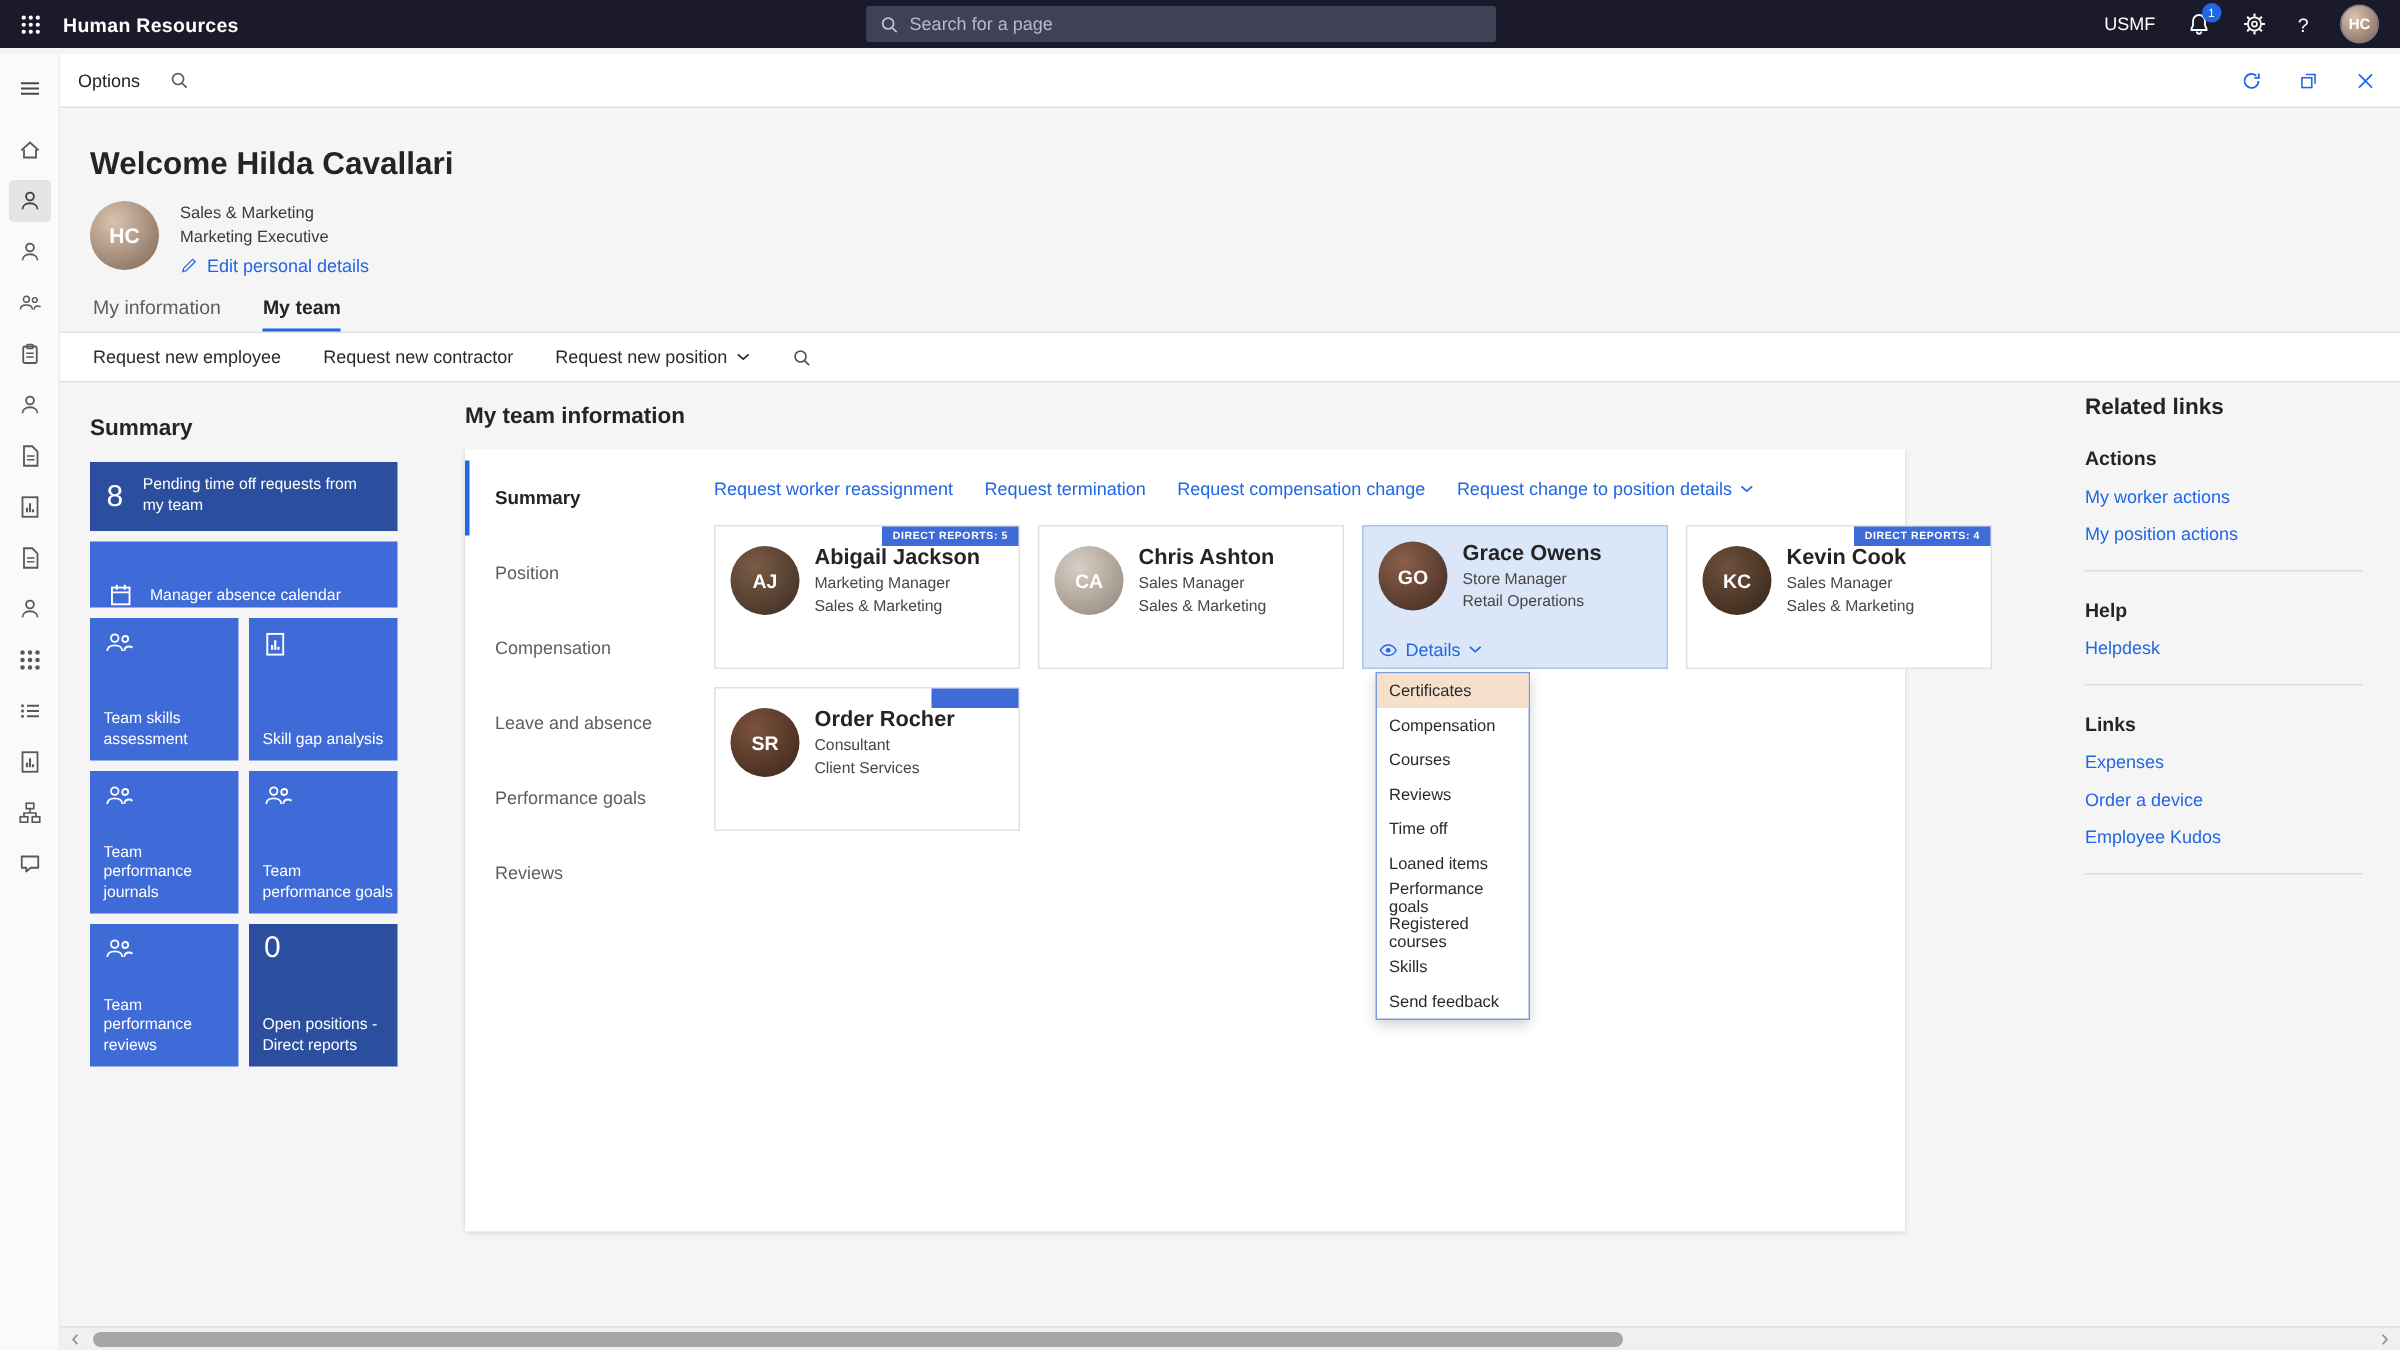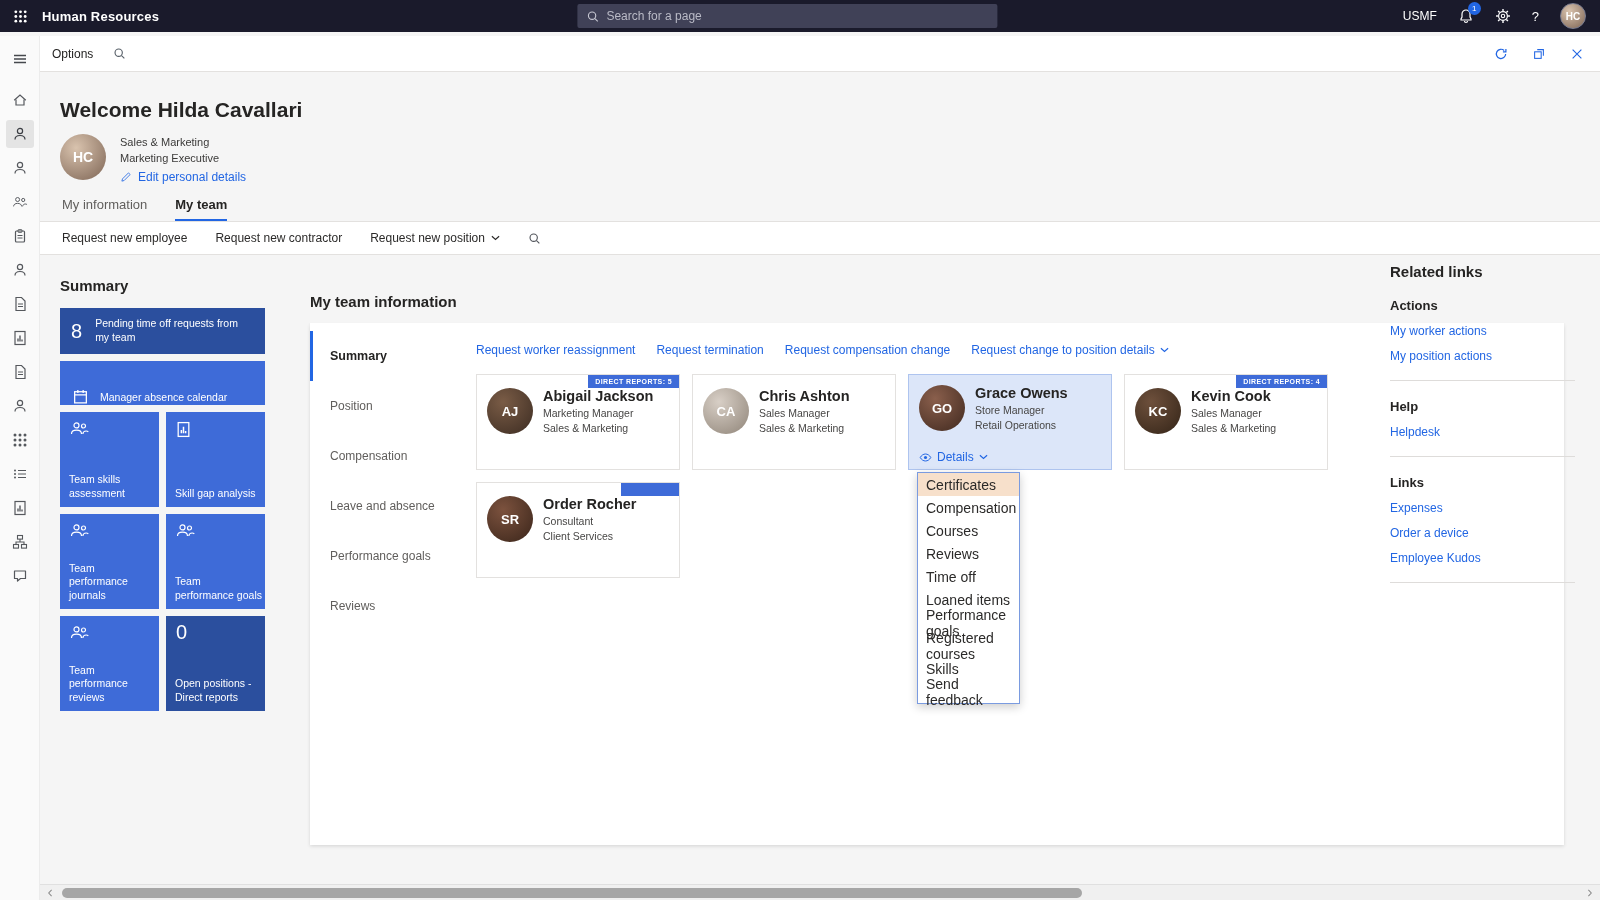--- a/index.html
+++ b/index.html
@@ -83,21 +83,21 @@
   .tile2 { width:205px; height:44px; display:flex; align-items:flex-end; gap:11px; padding:0 12px; }
   .tile2 svg { width:17px; height:17px; color:#fff; }
   .sq { width:120px; height:95px; }
   .sq .tile-ic { position:absolute; top:9px; left:9px; color:#fff; }
   .sq .tile-ic svg { width:21px; height:15px; }
   .sq .tile-ic svg.tall { width:17px; height:17px; }
   .sq .tile-num { position:absolute; top:5px; left:10px; }
   .sq .tile-label { position:absolute; left:9px; right:3px; bottom:7px; font-size:10.5px; line-height:1.28; }
 
   
-  .col-team { position:absolute; left:270px; top:38px; width:1254px; }
+  .col-team { position:absolute; left:270px; top:14px; width:960px; }
   .panel { margin-top:13px; background:#fff; height:522px; display:flex;
     box-shadow:0 0.3px 0.9px rgba(0,0,0,.1), 0 1.6px 3.6px rgba(0,0,0,.12); }
   .side-tabs { width:152px; padding-top:8px; flex-shrink:0; }
   .st-item { height:50px; display:flex; align-items:center; padding-left:17px; font-size:12px; color:#605e5c;
     cursor:pointer; border-left:3px solid transparent; }
   .st-item.active { border-left-color:var(--accent,#2266e3); color:#252423; font-weight:700; font-size:12.5px; }
   .panel-main { flex:1; padding:20px 32px 0 14px; position:relative; }
   .req-links { display:flex; gap:21px; align-items:center; }
   .req-link { font-size:12px; color:var(--accent,#2266e3); cursor:pointer; display:flex; gap:5px; align-items:center; }
   .cards { margin-top:17px; display:grid; grid-template-columns:repeat(4,204px); gap:12px; align-items:start; }
@@ -113,21 +113,21 @@
   .c-name { font-size:14.5px; font-weight:600; color:#252423; }
   .c-title, .c-dept { font-size:10.5px; color:#474645; margin-top:3px; }
   .c-badge { position:absolute; top:0; right:0; height:13px; background:var(--tile-blue,#3e6bd8); color:#fff;
     font-size:7px; font-weight:700; letter-spacing:.4px; display:flex; align-items:center; justify-content:center;
     padding:0 7px; min-width:58px; }
   .c-details { position:absolute; left:10px; bottom:5px; display:flex; align-items:center; gap:5px;
     color:var(--accent,#2266e3); font-size:12px; cursor:pointer; }
   .c-details svg.eye { width:13px; height:9px; }
   .dropdown { position:absolute; top:calc(100% + 3px); left:8px; width:103px; background:#fff;
     border:1px solid #7a9be0; box-shadow:0 3px 9px rgba(0,0,0,.2); z-index:20; }
-  .dd-item { height:23px; display:flex; align-items:center; padding:0 8px; font-size:14px; color:#2b2a29; cursor:pointer; }
+  .dd-item { height:23px; display:flex; align-items:center; padding:0 8px; font-size:11px; color:#2b2a29; cursor:pointer; }
   .dd-item.hl { background:var(--menu-highlight,#f7e0cb); }
 
   
   .col-related { position:absolute; left:1350px; top:8px; width:185px; }
   .rel-h { font-size:13px; font-weight:700; color:#252423; margin-top:18px; }
   .rel-link { font-size:12px; color:var(--accent,#2266e3); margin-top:11px; cursor:pointer; }
   .rel-divider { border:0; border-top:1px solid #dedcda; margin:17px 0 0; }
 
   
   .hscroll { position:absolute; bottom:0; left:40px; right:0; height:16px; background:#f0f0f0;

